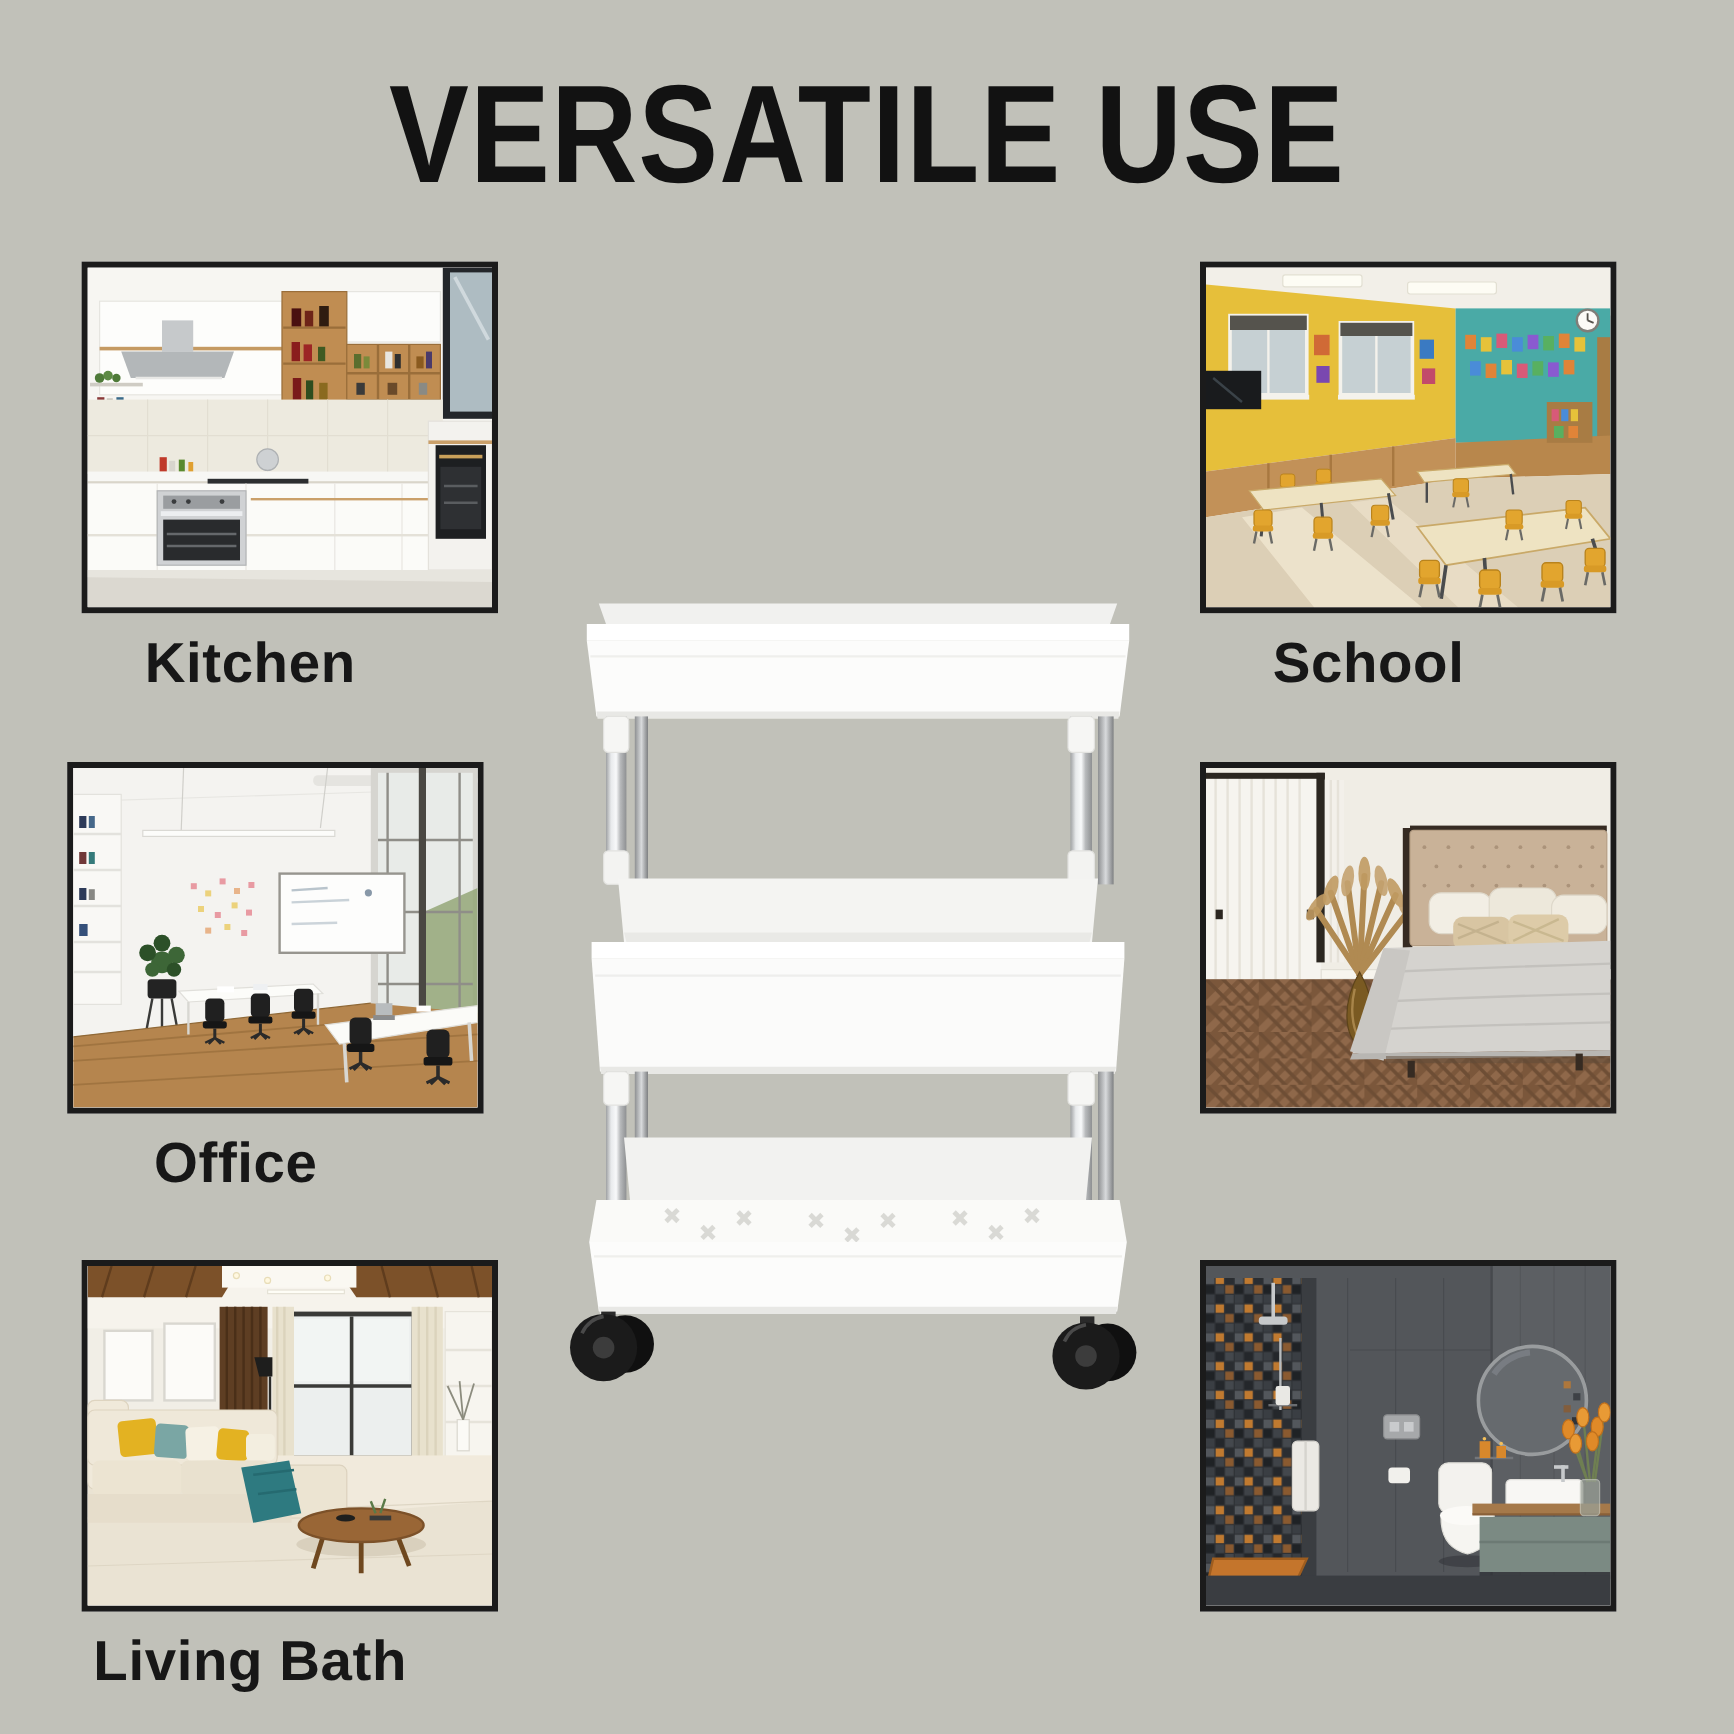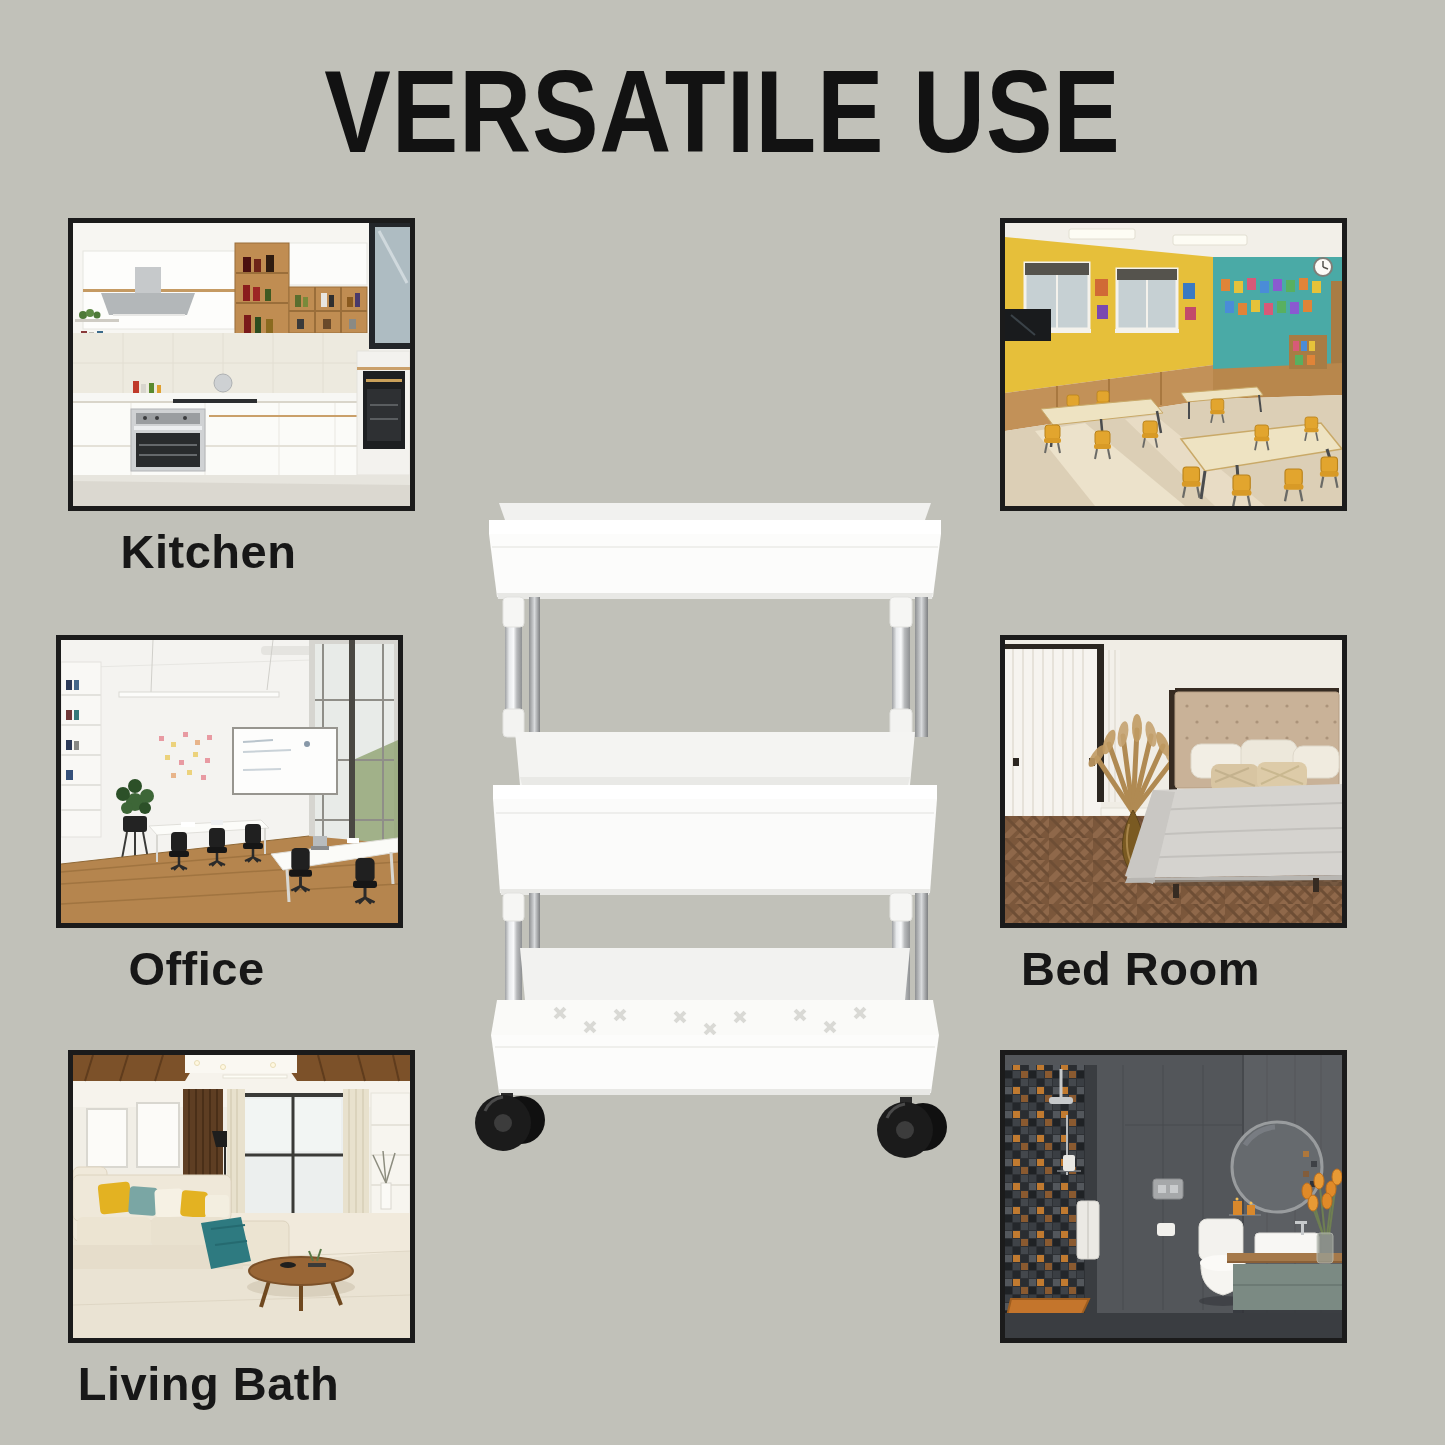--- a/index.html
+++ b/index.html
@@ -514,20 +514,21 @@
             </g>
           <g transform="translate(280,246) scale(1.15)">
               <use href="#s-chair"></use>
             </g>
           <g transform="translate(316,234) scale(1.1)">
               <use href="#s-chair"></use>
             </g>
         </g>
       </svg>
     </div>
+    <div class="room-label">School</div>
   </div>
 
   <div class="card" style="left:1000px;top:635px">
     <div class="photo">
       <svg viewBox="0 0 337 283" role="img">
         <defs>
           <pattern id="b-herr" width="44" height="22" patternUnits="userSpaceOnUse">
             <rect width="44" height="22" fill="#7b573b"></rect>
             <path d="M-4,26 L26,-4 M10,26 L40,-4 M24,26 L54,-4" stroke="#8f684a" stroke-width="6" fill="none"></path>
             <path d="M-4,-4 L26,26 M10,-4 L40,26 M24,-4 L54,26" stroke="#6e4e35" stroke-width="3" fill="none"></path>
@@ -627,21 +628,20 @@
           <path d="M140,195 Q240,190 337,188" stroke="#c3c1bd" stroke-width="2" fill="none"></path>
           <path d="M132,218 Q240,214 337,212" stroke="#c3c1bd" stroke-width="2" fill="none"></path>
           <polygon points="148,150 170,152 148,244 120,236" fill="#c9c7c3"></polygon>
           <polygon points="122,238 337,235 337,240 120,243" fill="#b8b6b2"></polygon>
           <rect x="150" y="240" width="187" height="6" fill="#5e4a38" opacity=".5"></rect>
           <rect x="168" y="244" width="6" height="14" fill="#362b22"></rect>
           <rect x="308" y="238" width="6" height="14" fill="#362b22"></rect>
         </g>
       </svg>
     </div>
-    <div class="room-label">Bed Room</div>
   </div>
 
   <div class="card" style="left:1000px;top:1050px">
     <div class="photo">
       <svg viewBox="0 0 337 283" role="img">
         <defs>
           <pattern id="ba-mosaic" width="24" height="24" patternUnits="userSpaceOnUse">
             <rect width="24" height="24" fill="#2e3135"></rect>
             <rect x="0" y="0" width="7" height="7" fill="#3a3e43"></rect>
               <rect x="8" y="0" width="7" height="7" fill="#24272b"></rect>

